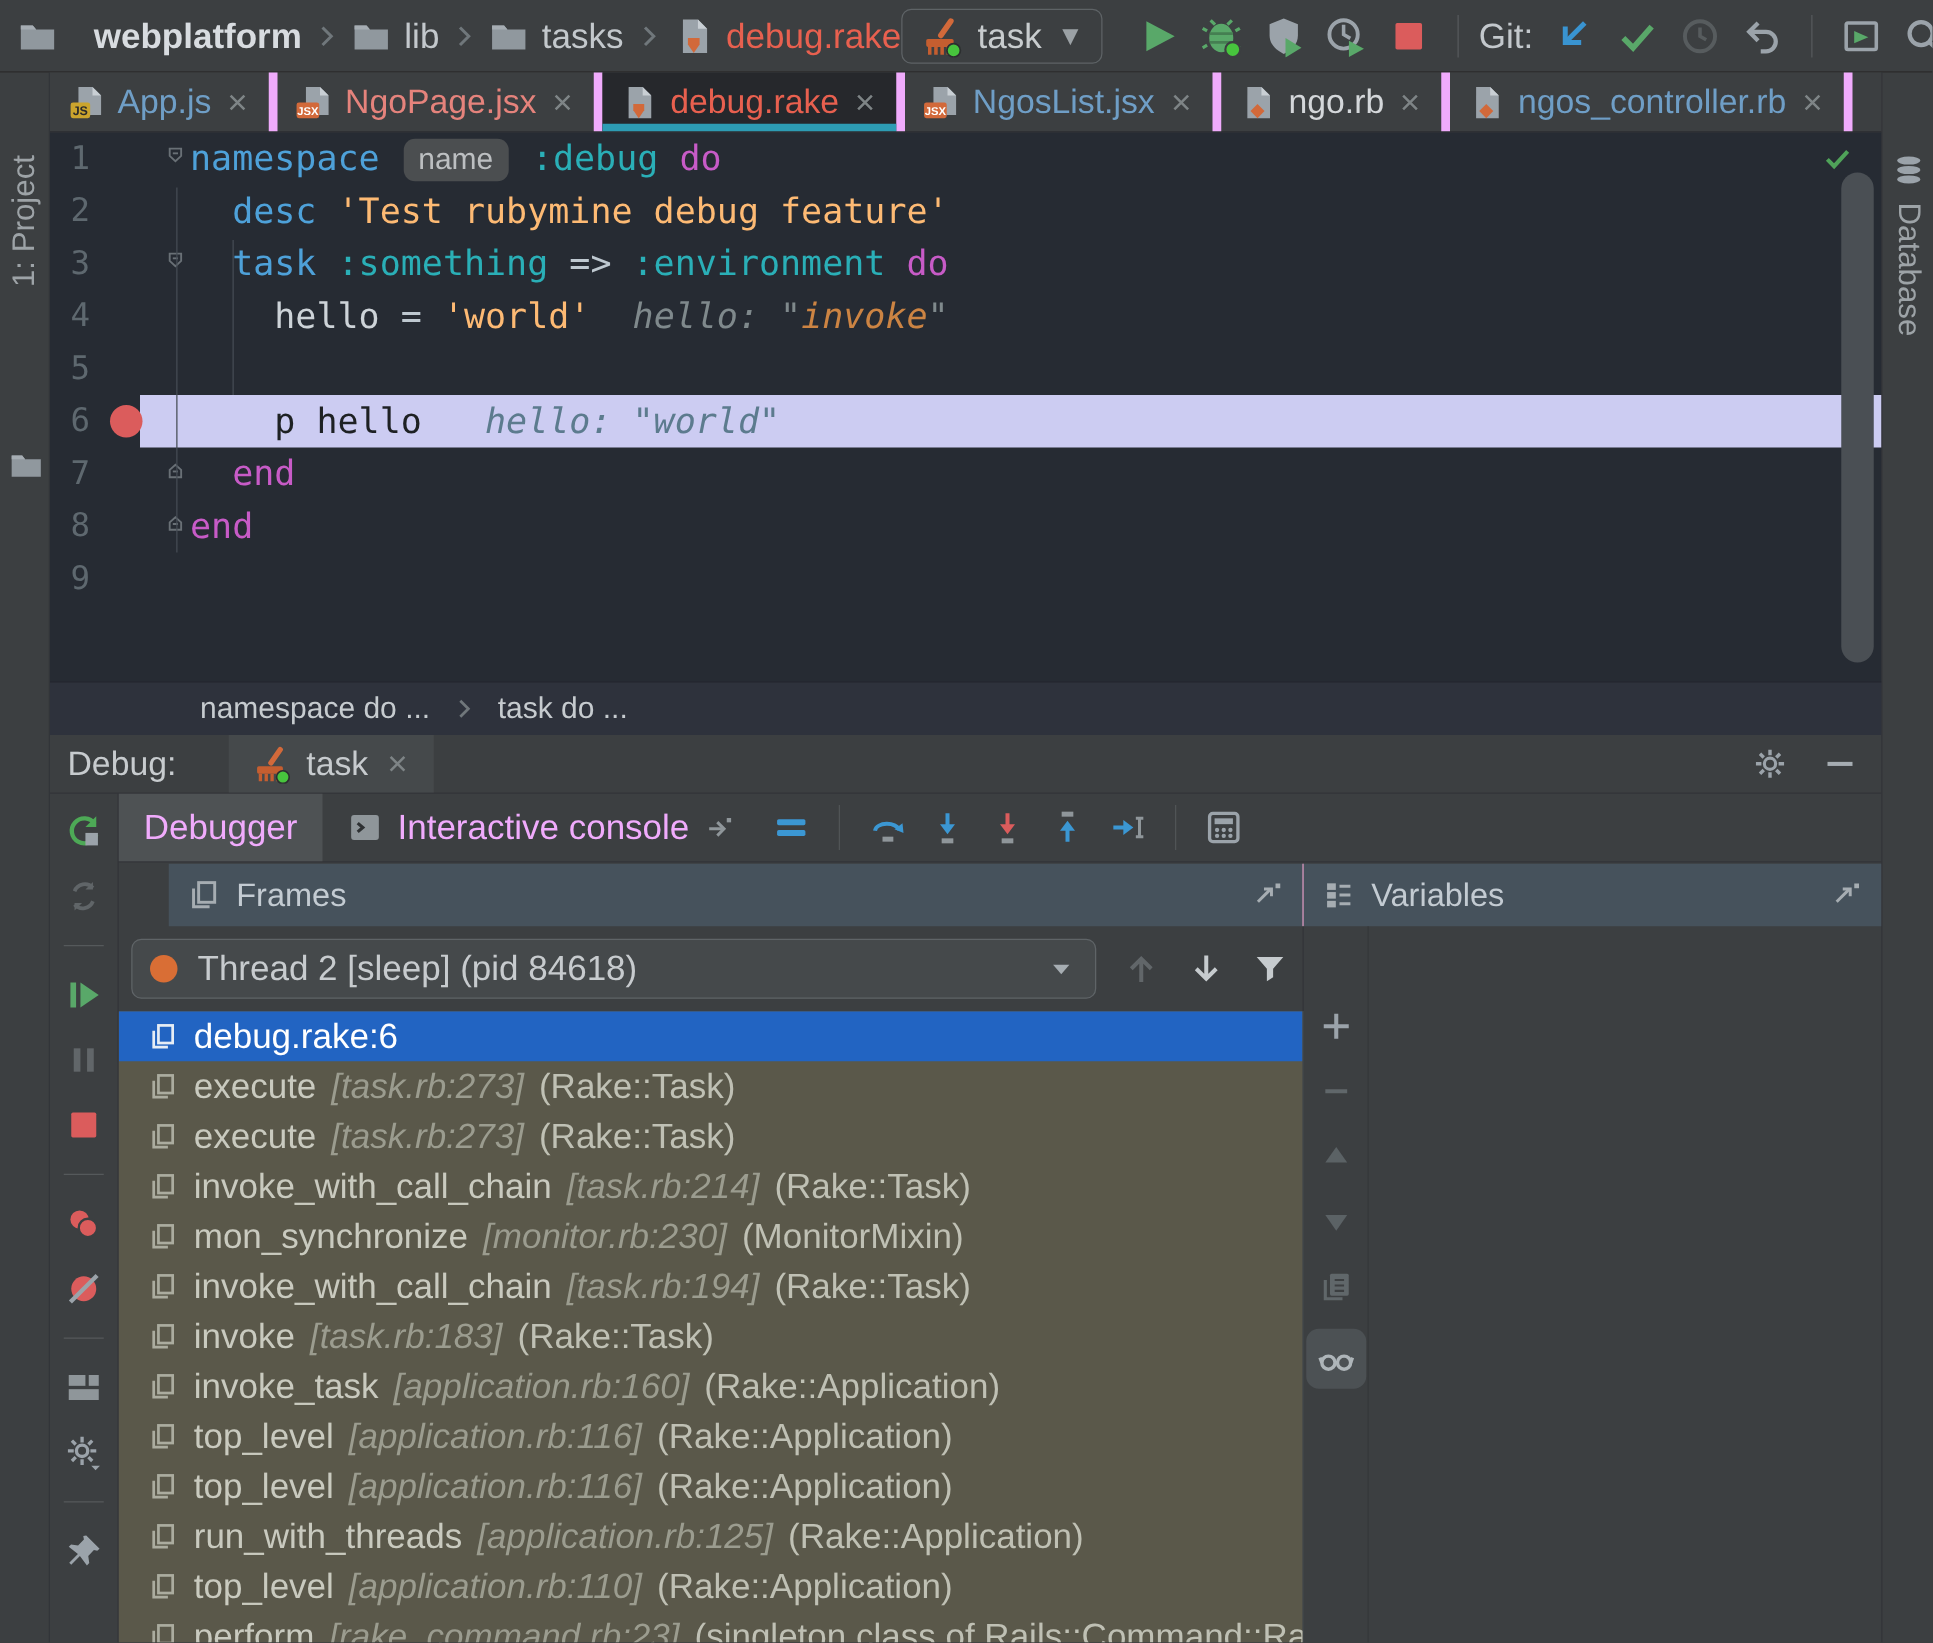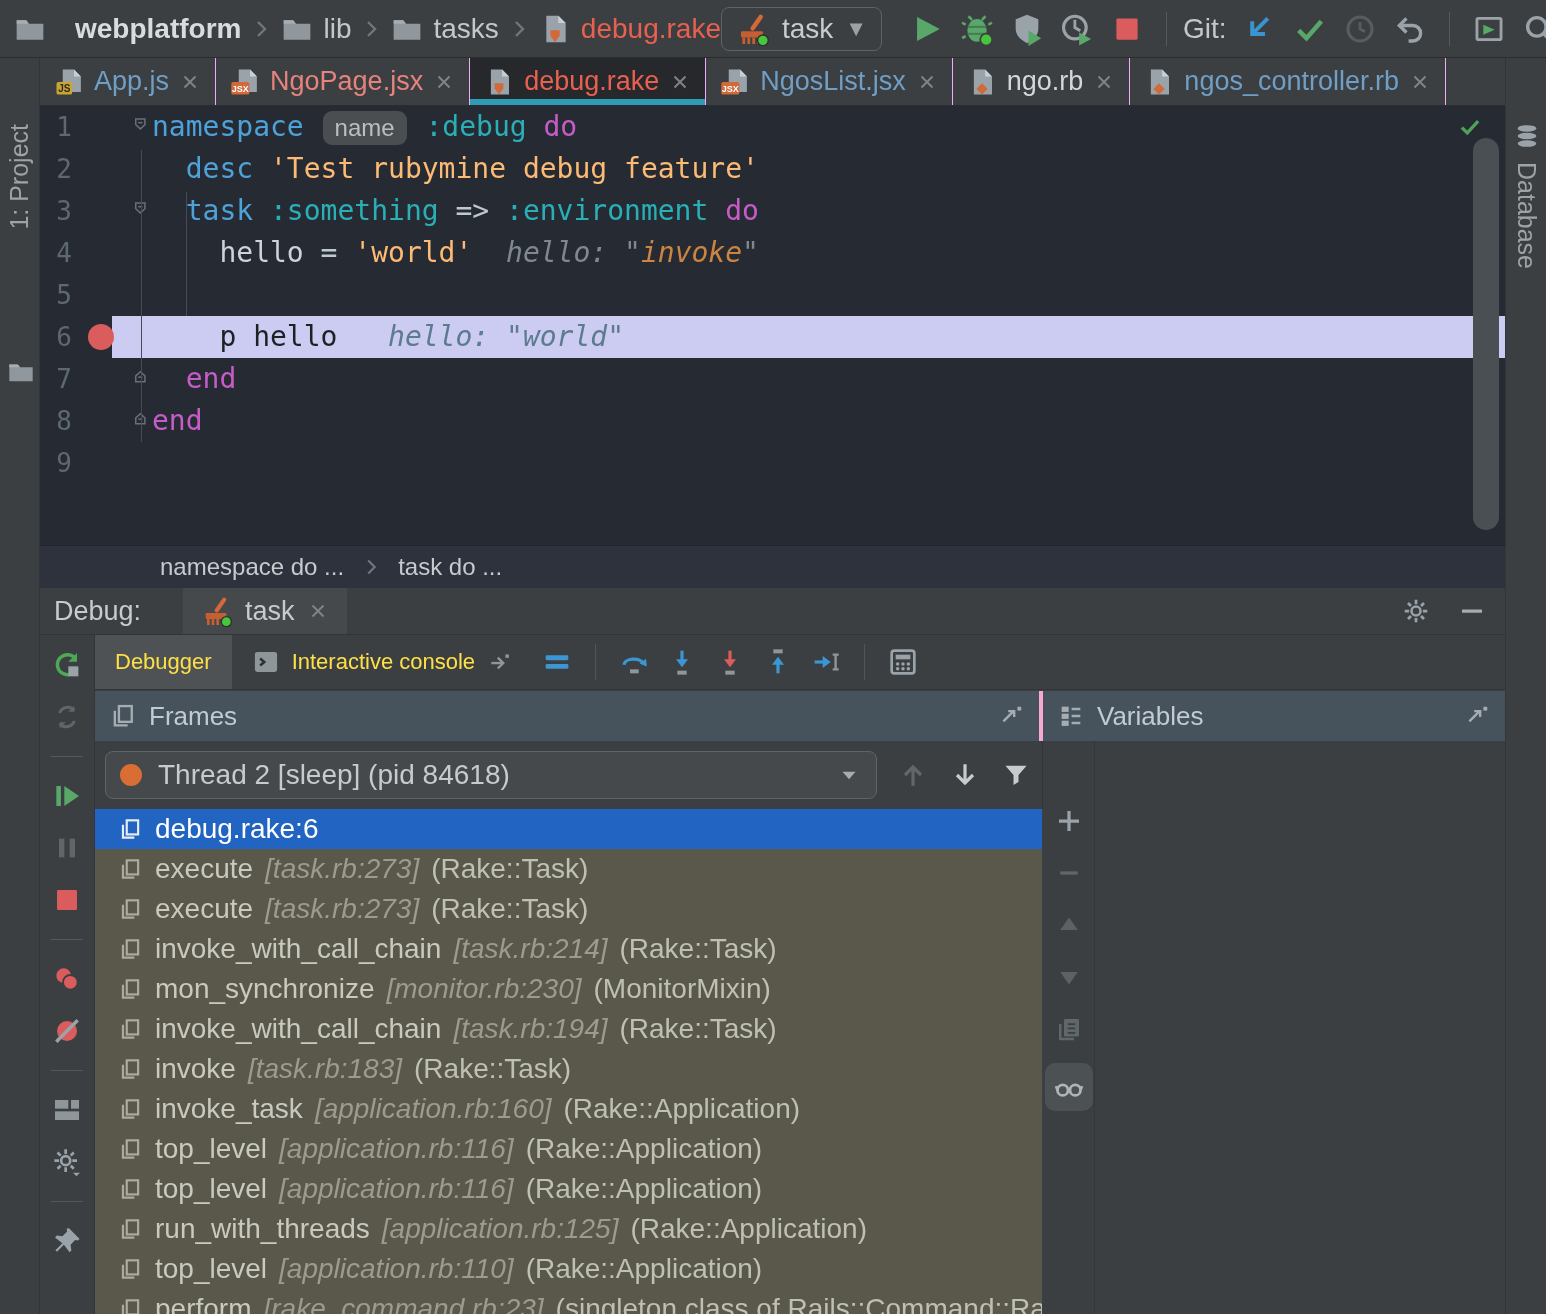--- a/index.html
+++ b/index.html
@@ -42,21 +42,21 @@
   #right-stripe{position:absolute;left:1505px;top:58px;width:41px;height:1256px;
     border-left:1px solid #323539;box-sizing:border-box;}
   #right-stripe .ic{position:absolute;top:64px;left:7px;}
   #right-stripe .vtext{position:absolute;top:104px;left:6px;
     writing-mode:vertical-rl;font-size:25px;color:#9DA3A7;white-space:nowrap;}
 
   
   #tabbar{position:absolute;left:40px;top:58px;width:1465px;height:48px;
     display:flex;background:#3C3F41;border-bottom:1px solid #2A2D30;box-sizing:border-box;}
   .etab{display:flex;align-items:center;gap:10px;padding:0 14px;
-    border-right:1px solid #f0abfc;position:relative;box-sizing:border-box;}
+    border-right:7px solid #f0abfc;position:relative;box-sizing:border-box;}
   .etab .tlbl{font-size:27px;white-space:nowrap;}
   .etab.active{background:#26282C;}
   .etab.active::after{content:"";position:absolute;left:0;right:0;bottom:0;height:6px;background:#2D9CB4;}
   .c-tab-blue{color:#6F9EC6;} .c-tab-salmon{color:#E5837C;}
   .c-tab-red{color:#E8604F;} .c-tab-white{color:#D4D7DA;}
 
   
   #editor{position:absolute;left:40px;top:106px;width:1465px;height:439px;
     background:#262B33;font-family:"DejaVu Sans Mono","Liberation Mono",monospace;}
   #elines{position:absolute;inset:0;}
@@ -103,33 +103,33 @@
   
   #dbg{position:absolute;left:40px;top:635px;width:1465px;height:679px;}
   #dbg-left{position:absolute;left:0;top:0;width:55px;height:679px;
     border-right:1px solid #323539;box-sizing:border-box;
     display:flex;flex-direction:column;align-items:center;padding-top:12px;gap:16px;}
   .tsep{width:32px;height:1px;background:#55595B;margin:5px 0;flex:0 0 auto;}
   #dbg-tabs{position:absolute;left:55px;top:0;width:1410px;height:55px;
     border-bottom:1px solid #323539;box-sizing:border-box;
     display:flex;align-items:center;}
   .dtab{height:100%;display:flex;align-items:center;gap:12px;padding:0 20px;box-sizing:border-box;}
-  .dtab .dlbl{font-size:22px;color:#fde047;white-space:nowrap;}
+  .dtab .dlbl{font-size:28px;color:#f0abfc;white-space:nowrap;}
   .dtab.active{background:#4E5254;}
   .tsepv{width:1px;height:36px;background:#505456;margin:0 14px;flex:0 0 auto;}
   .btn2{display:inline-flex;align-items:center;justify-content:center;
     width:48px;height:46px;border-radius:6px;}
 
   
   #frames{position:absolute;left:55px;top:56px;width:948px;height:623px;}
   .phead{height:50px;background:#46525C;display:flex;align-items:center;gap:12px;
     padding:0 14px;box-sizing:border-box;}
   .phead .plbl{font-size:26px;color:#C3CBD2;}
   .phead .right{margin-left:auto;}
-  #frames .phead{border-right:4px solid #f9a8d4;box-sizing:border-box;}
+  #frames .phead{border-right:1px solid #f9a8d4;box-sizing:border-box;margin-left:40px;}
   #thread-row{position:absolute;left:0;top:50px;width:100%;height:68px;
     display:flex;align-items:center;padding:0 10px;gap:20px;box-sizing:border-box;
     border-right:1px solid #323539;}
   #thread-dd{flex:0 0 772px;height:48px;background:#45494B;border:1.5px solid #5F6467;
     border-radius:8px;display:flex;align-items:center;gap:16px;padding:0 14px;box-sizing:border-box;}
   #thread-dd .tdot{width:22px;height:22px;border-radius:50%;background:#D96E35;flex:0 0 auto;}
   #thread-lbl{font-size:28px;color:#C7CBCE;white-space:nowrap;overflow:hidden;}
   #thread-dd .right{margin-left:auto;}
   #flist{position:absolute;left:0;top:118px;right:0;bottom:0;background:#5A584A;
     overflow:hidden;border-right:1px solid #3A4048;box-sizing:border-box;}

